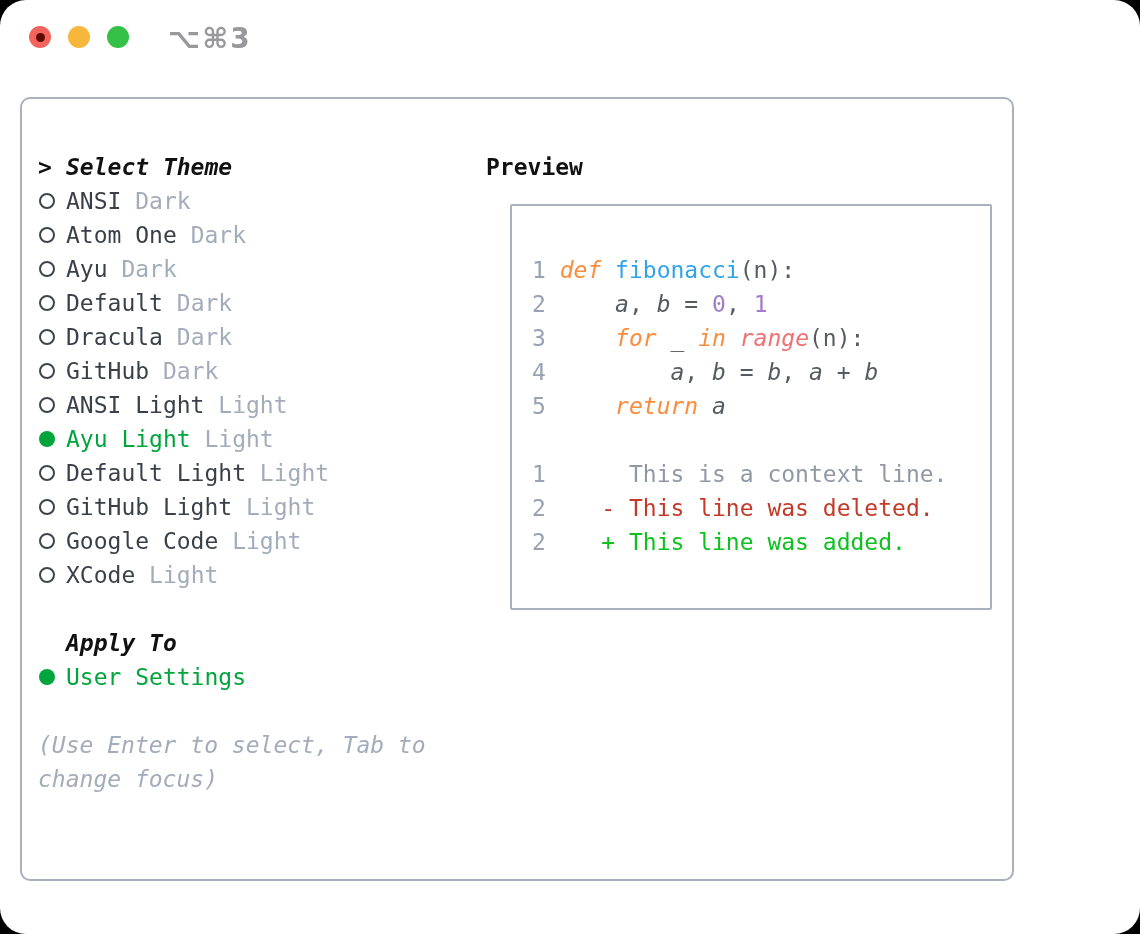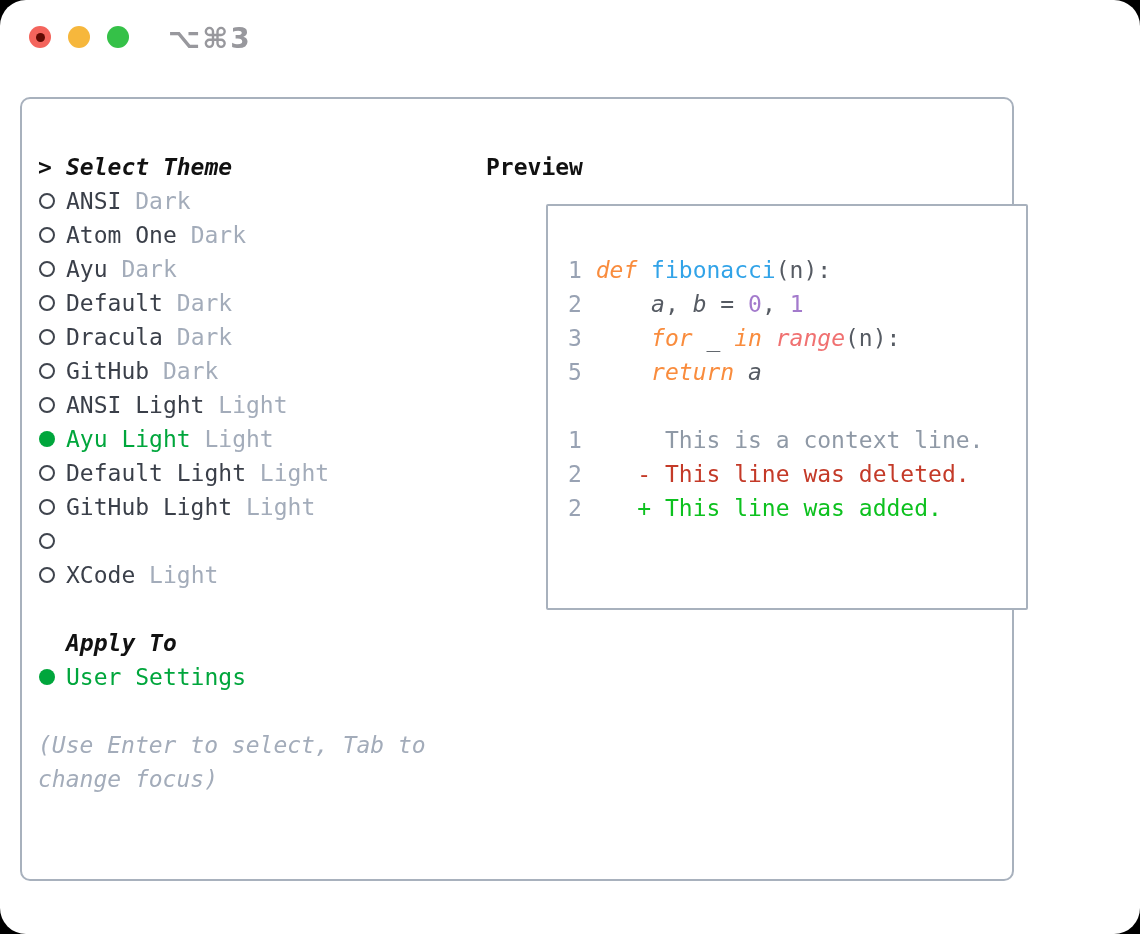--- a/index.html
+++ b/index.html
@@ -87,21 +87,20 @@
     font-size: 23px; font-weight: bold; color: var(--black, #111);
   }
   .preview-box {
     position: absolute; left: 488px; top: 105px;
     width: 482px; height: 406px;
     border: 2px solid var(--border, #a8b1bd);
     border-radius: 2px;
     box-sizing: border-box;
     background: #fff;
     overflow: hidden;
-    margin-left: 36px;
   }
   .code { padding: 47px 0 0 20px; }
   .code-line {
     height: 34px; font-size: 23px; line-height: 34px;
     white-space: pre;
   }
   .tk-ln   { color: var(--ln, #98a2b3); }
   .tk-kw   { color: var(--kw, #f98c3d); font-style: italic; }
   .tk-fn   { color: var(--fn, #31a3e8); }
   .tk-num  { color: var(--num, #a37acc); }
@@ -140,21 +139,21 @@
           <div class="row item"><span class="cell"><span class="radio off"></span></span><span><span class="name">ANSI</span><span class="muted"> Dark</span></span></div>
           <div class="row item"><span class="cell"><span class="radio off"></span></span><span><span class="name">Atom One</span><span class="muted"> Dark</span></span></div>
           <div class="row item"><span class="cell"><span class="radio off"></span></span><span><span class="name">Ayu</span><span class="muted"> Dark</span></span></div>
           <div class="row item"><span class="cell"><span class="radio off"></span></span><span><span class="name">Default</span><span class="muted"> Dark</span></span></div>
           <div class="row item"><span class="cell"><span class="radio off"></span></span><span><span class="name">Dracula</span><span class="muted"> Dark</span></span></div>
           <div class="row item"><span class="cell"><span class="radio off"></span></span><span><span class="name">GitHub</span><span class="muted"> Dark</span></span></div>
           <div class="row item"><span class="cell"><span class="radio off"></span></span><span><span class="name">ANSI Light</span><span class="muted"> Light</span></span></div>
           <div class="row item selected"><span class="cell"><span class="radio on"></span></span><span><span class="name">Ayu Light</span><span class="muted"> Light</span></span></div>
           <div class="row item"><span class="cell"><span class="radio off"></span></span><span><span class="name">Default Light</span><span class="muted"> Light</span></span></div>
           <div class="row item"><span class="cell"><span class="radio off"></span></span><span><span class="name">GitHub Light</span><span class="muted"> Light</span></span></div>
-          <div class="row item"><span class="cell"><span class="radio off"></span></span></div>
+          <div class="row item"><span class="cell"><span class="radio off"></span></span><span><span class="name">Google Code</span><span class="muted"> Light</span></span></div>
           <div class="row item"><span class="cell"><span class="radio off"></span></span><span><span class="name">XCode</span><span class="muted"> Light</span></span></div>
         </div>
 
       <div class="spacer"></div>
 
       <div class="row">
         <span class="cell"></span>
         <span class="hdr">Apply To</span>
       </div>
 
@@ -168,20 +167,21 @@
       <div class="hint-row">change focus)</div>
     </div>
 
     <div class="preview-title">Preview</div>
 
     <div class="preview-box">
       <div class="code">
           <div class="code-line"><span class="tk-ln">1 </span><span class="tk-kw">def </span><span class="tk-fn">fibonacci</span><span class="tk-pln">(n):</span></div>
           <div class="code-line"><span class="tk-ln">2     </span><span class="tk-var">a</span><span class="tk-pln">, </span><span class="tk-var">b</span><span class="tk-pln"> = </span><span class="tk-num">0</span><span class="tk-pln">, </span><span class="tk-num">1</span></div>
           <div class="code-line"><span class="tk-ln">3     </span><span class="tk-kw">for</span><span class="tk-pln"> _ </span><span class="tk-kw">in</span><span class="tk-pln"> </span><span class="tk-call">range</span><span class="tk-pln">(n):</span></div>
+          <div class="code-line"><span class="tk-ln">4         </span><span class="tk-var">a</span><span class="tk-pln">, </span><span class="tk-var">b</span><span class="tk-pln"> = </span><span class="tk-var">b</span><span class="tk-pln">, </span><span class="tk-var">a</span><span class="tk-pln"> + </span><span class="tk-var">b</span></div>
           <div class="code-line"><span class="tk-ln">5     </span><span class="tk-kw">return</span><span class="tk-pln"> </span><span class="tk-var">a</span></div>
           <div class="code-line"></div>
           <div class="code-line"><span class="tk-ln">1      </span><span class="tk-ctx">This is a context line.</span></div>
           <div class="code-line"><span class="tk-ln">2    </span><span class="tk-del">- This line was deleted.</span></div>
           <div class="code-line"><span class="tk-ln">2    </span><span class="tk-add">+ This line was added.</span></div>
         </div>
     </div>
 
   </div>
 </div>

